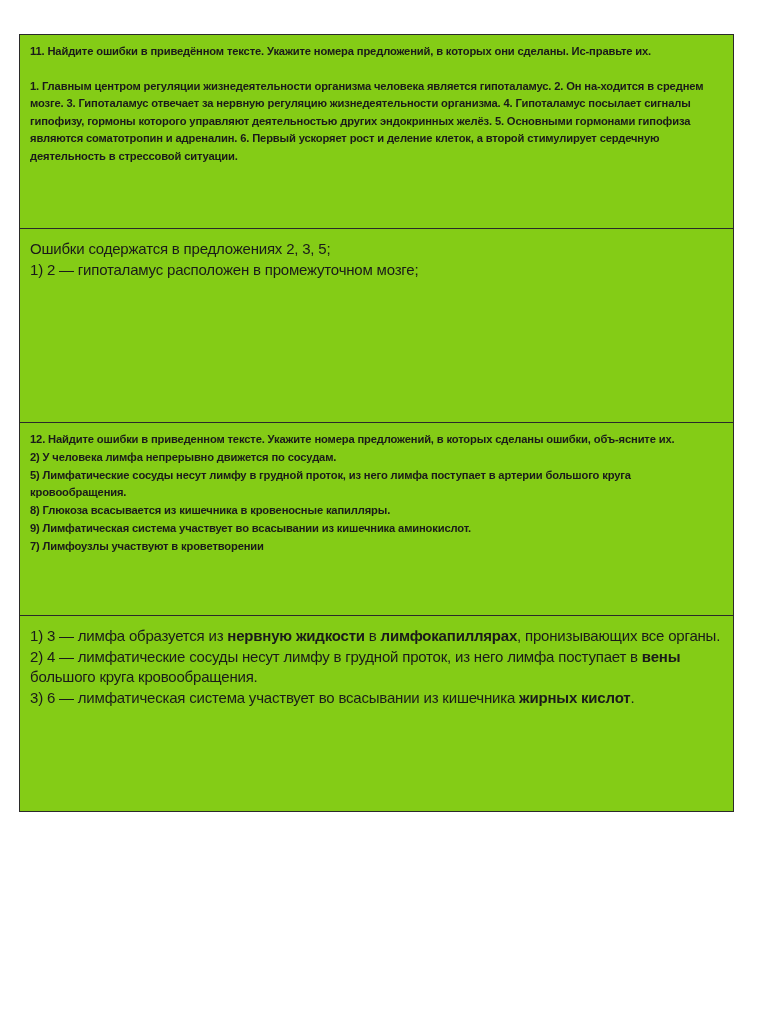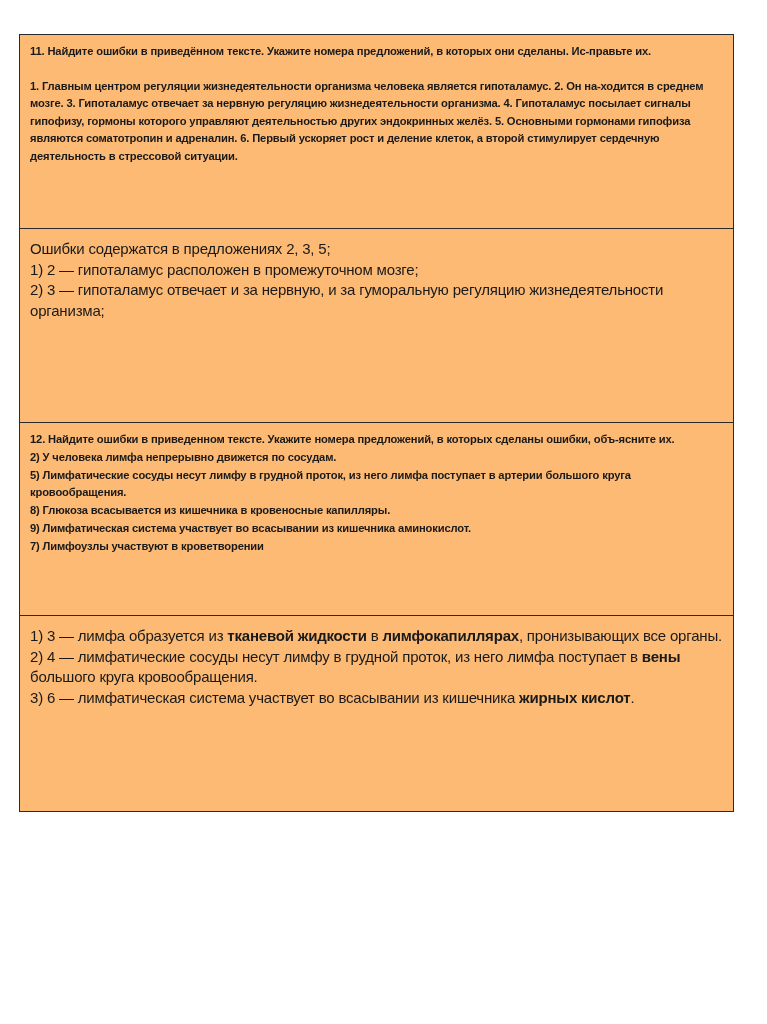--- a/index.html
+++ b/index.html
@@ -6,21 +6,21 @@
   body {
     width: 767px; height: 1024px; background: #ffffff; position: relative; overflow: hidden;
     font-family: "Liberation Sans", "DejaVu Sans", sans-serif; color: #1a1a1a;
   }
   .table {
     position: absolute; left: 19px; top: 34px; width: 713px;
     border: 1px solid #2a2a2a; background: #ffc000;
   }
   .cell {
     box-sizing: border-box; border-bottom: 1px solid #2a2a2a; padding: 6px 10px 4px 10px;
-    background: #fdba74;
+    background: #84cc16;
   }
   .cell:last-child { border-bottom: none; }
   .c1 { height: 194px; }
   .c2 { height: 194px; }
   .c3 { height: 193px; }
   .c4 { height: 195px; }
   .q { font-weight: bold; font-size: 11.2px; line-height: 17.5px; letter-spacing: -0.15px; }
   .a { font-size: 15px; line-height: 20.5px; letter-spacing: -0.2px; }
   .c1 .q { padding-top: 2px; }
   .c2 .a { padding-top: 4px; }
@@ -40,36 +40,35 @@
       <p>11. Найдите ошибки в приведённом тексте. Укажите номера предложений, в которых они сделаны. Ис-правьте их.</p>
       <div class="gap"></div>
       <p>1. Главным центром регуляции жизнедеятельности организма человека является гипоталамус. 2. Он на-ходится в среднем мозге. 3. Гипоталамус отвечает за нервную регуляцию жизнедеятельности организма. 4. Гипоталамус посылает сигналы гипофизу, гормоны которого управляют деятельностью других эндокринных желёз. 5. Основными гормонами гипофиза являются соматотропин и адреналин. 6. Первый ускоряет рост и деление клеток, а второй стимулирует сердечную деятельность в стрессовой ситуации.</p>
     </div>
   </div>
 
   <div class="cell c2">
     <div class="a">
       <p>Ошибки содержатся в предложениях 2, 3, 5;</p>
       <p>1) 2 — гипоталамус расположен в промежуточном мозге;</p>
-      <p>2) 3 — гипоталамус отвечает и за нервную, и за гуморальную регуляцию жизнедеятельности организма;</p>
     </div>
   </div>
 
   <div class="cell c3">
     <div class="q">
       <p>12. Найдите ошибки в приведенном тексте. Укажите номера предложений, в которых сделаны ошибки, объ-ясните их.</p>
       <p>2) У человека лимфа непрерывно движется по сосудам.</p>
       <p>5) Лимфатические сосуды несут лимфу в грудной проток, из него лимфа поступает в артерии большого круга кровообращения.</p>
       <p>8) Глюкоза всасывается из кишечника в кровеносные капилляры.</p>
       <p>9) Лимфатическая система участвует во всасывании из кишечника аминокислот.</p>
       <p>7) Лимфоузлы участвуют в кроветворении</p>
     </div>
   </div>
 
   <div class="cell c4">
     <div class="a">
-      <p><span>1) 3 — лимфа образуется из </span><b>тканевой жидкости</b><span> в </span><b>лимфокапиллярах</b><span>, пронизывающих все органы.</span></p>
+      <p><span>1) 3 — лимфа образуется из </span><b>нервную жидкости</b><span> в </span><b>лимфокапиллярах</b><span>, пронизывающих все органы.</span></p>
       <p><span>2) 4 — лимфатические сосуды несут лимфу в грудной проток, из него лимфа поступает в </span><b>вены</b><span> большого круга кровообращения.</span></p>
       <p><span>3) 6 — лимфатическая система участвует во всасывании из кишечника </span><b>жирных кислот</b><span>.</span></p>
     </div>
   </div>
 
 </div>
 
 </body></html>

